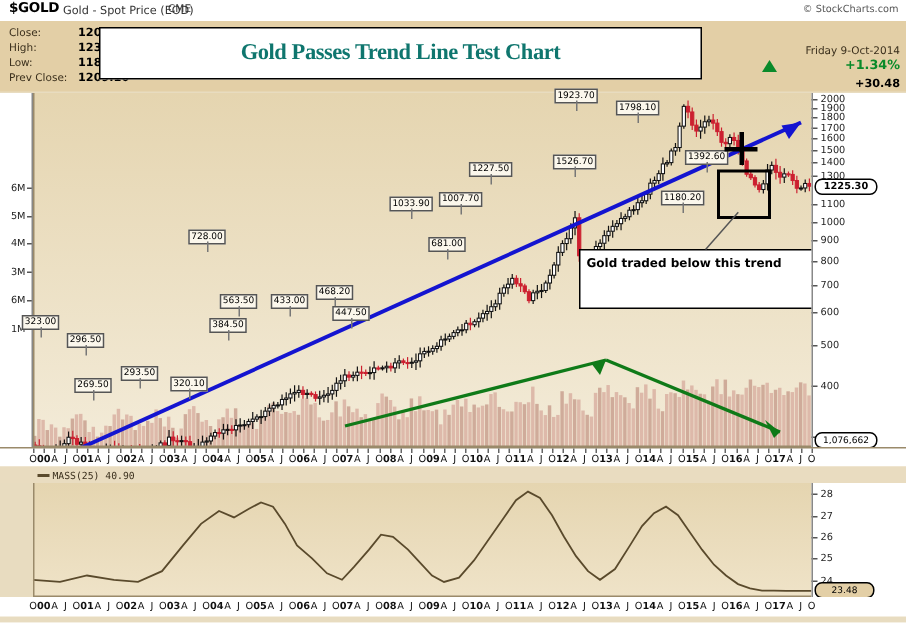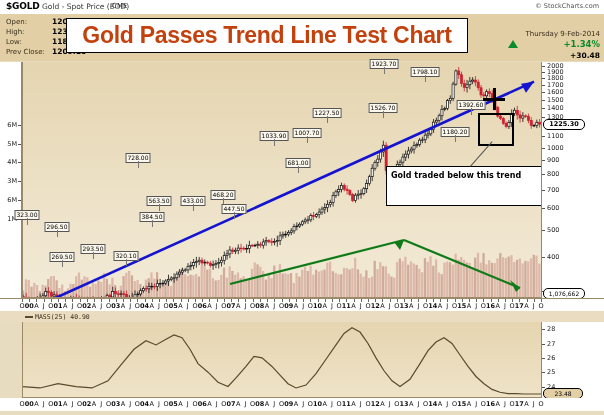--- a/index.html
+++ b/index.html
@@ -26,22 +26,22 @@
   .qr-pct{position:absolute;right:0;top:9px;font-size:8.5px;font-weight:bold;color:#0a8a2a;}
   .tri-up{position:absolute;left:22px;top:10px;width:0;height:0;
           border-left:5px solid transparent;border-right:5px solid transparent;
           border-bottom:8px solid #0a8a2a;}
   .qr-l{position:absolute;font-size:7px;color:#3a2f1c;}
   .qr-v{position:absolute;right:0;font-size:7.5px;font-weight:bold;color:#000;}
 
   
   .titlebox{position:absolute;left:66px;top:18px;width:400px;height:33px;
             background:#fff;border:1px solid #000;display:flex;align-items:center;justify-content:center;}
-  .titlebox span{font-size:23px;font-weight:bold;color:#c2410c;letter-spacing:-.3px;
-                 font-family:Liberation Sans, sans-serif;}
+  .titlebox span{font-size:15px;font-weight:bold;color:#0f766e;letter-spacing:-.3px;
+                 font-family:Liberation Serif, serif;}
 
   
   .legend1{position:absolute;left:6px;top:61px;font-size:7.5px;color:#2b2b2b;font-family:"DejaVu Sans Mono","Liberation Mono",monospace;}
   .legend2{position:absolute;left:6px;top:70px;font-size:6.5px;color:#7a6a4a;font-family:"DejaVu Sans Mono","Liberation Mono",monospace;}
   .lgmark{display:inline-block;margin-right:2px;}
 
   
   .plot{position:absolute;left:22px;top:62px;width:519px;height:236px;
         background:linear-gradient(#e5d5b0,#f3ebd8);overflow:hidden;}
   .plot-border{position:absolute;left:22px;top:62px;width:519px;height:236px;
@@ -115,35 +115,35 @@
 <div id="root">
 
   <div class="hdr">
     <div class="sym">$GOLD</div>
     <div class="symdesc">Gold - Spot Price (EOD)</div>
     <div class="symexch">CME</div>
     <div class="scsite">© StockCharts.com</div>
   </div>
 
   <div class="qstrip">
-    <div class="qlbl" style="left:6px;top:4px;">Open:</div>
+    <div class="qlbl" style="left:6px;top:4px;">Close:</div>
     <div class="qval" style="left:52px;top:3px;">1209.40</div>
     <div class="qlbl" style="left:6px;top:14px;">High:</div>
     <div class="qval" style="left:52px;top:13px;">1234.00</div>
     <div class="qlbl" style="left:6px;top:24px;">Low:</div>
     <div class="qval" style="left:52px;top:23px;">1183.30</div>
     <div class="qlbl" style="left:6px;top:34px;">Prev Close:</div>
     <div class="qval" style="left:52px;top:33px;">1209.10</div>
 
     <div class="bidrow" style="left:104px;">Bid Size:</div>
     <div class="bidrow" style="left:168px;">VWAP:</div>
     <div class="bidrow" style="left:222px;">SCTR:</div>
 
     <div class="qright">
-      <div class="qr-date">Thursday  9-Feb-2014</div>
+      <div class="qr-date">Friday  9-Oct-2014</div>
       <div class="tri-up"></div>
       <div class="qr-pct">+1.34%</div>
       <div class="qr-l" style="left:18px;top:22px;margin-top:32px;">Chg:</div>
       <div class="qr-v" style="top:21px;">+30.48</div>
       <div class="qr-l" style="left:18px;top:32px;">Last:</div>
       <div class="qr-v" style="top:31px;">1225.30</div>
       <div class="qr-l" style="left:0px;top:42px;">Volume:</div>
       <div class="qr-v" style="top:41px;">1,076,662</div>
     </div>
   </div>

